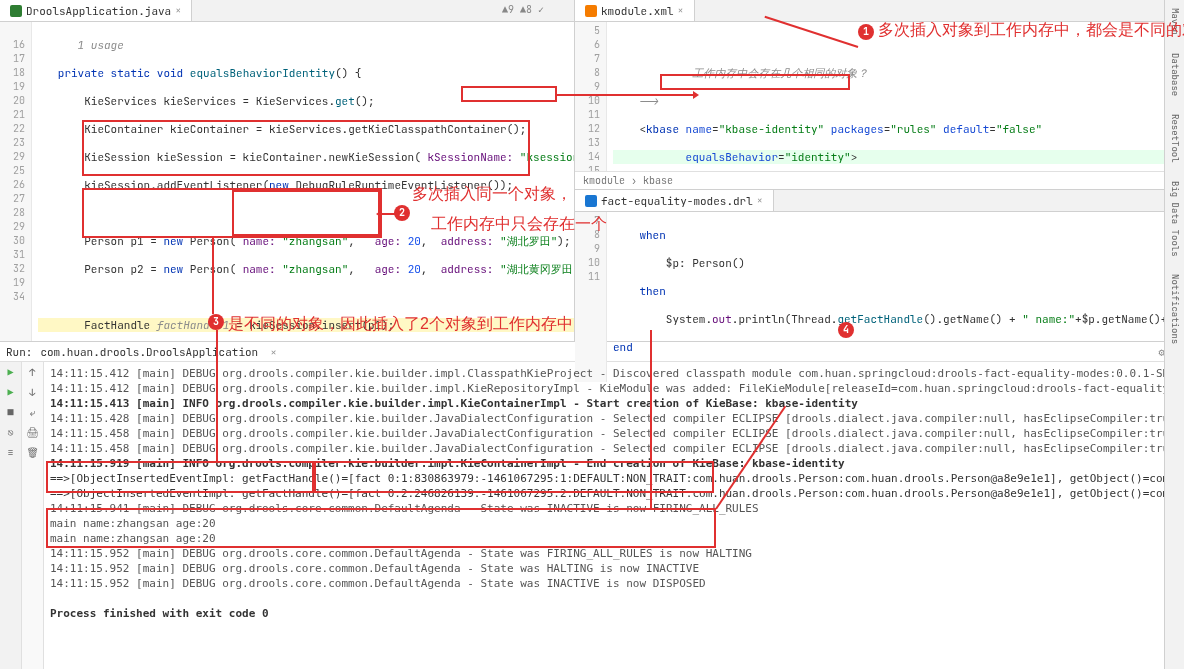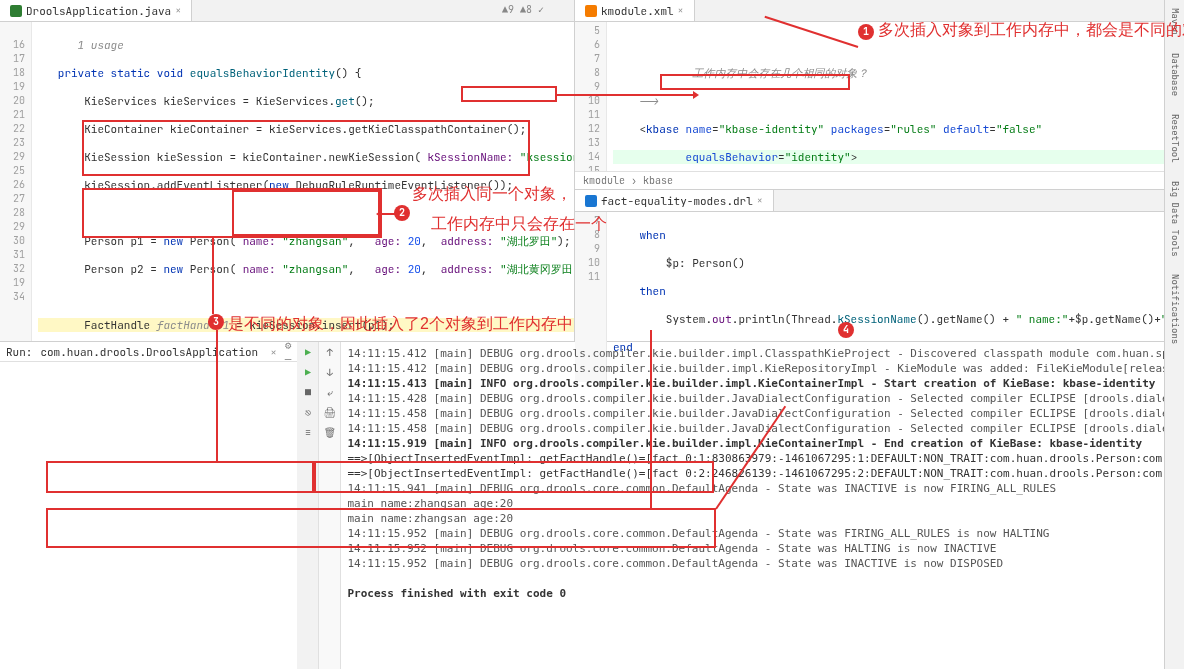--- a/index.html
+++ b/index.html
@@ -40,21 +40,21 @@
 
 
 .breadcrumb { height:18px; border-top:1px solid #e0e0e0; background:#fff; font-size:10px; color:#777; padding:2px 8px; display:flex; align-items:center; gap:4px; }
 
 
 .right-sub { display:flex; flex-direction:column; flex:1; }
 .sub-top { height:190px; display:flex; flex-direction:column; border-bottom:1px solid #d0d0d0; }
 .sub-bot { flex:1; display:flex; flex-direction:column; }
 
 
-.run-panel { flex:1; display:flex; flex-direction:row; background:#fff; }
+.run-panel { flex:1; display:flex; flex-direction:column; background:#fff; }
 .run-header { display:flex; align-items:center; height:20px; border-bottom:1px solid #e0e0e0; padding:0 6px; font-size:11px; gap:8px; }
 .run-body { flex:1; display:flex; }
 .run-toolbar { width:22px; background:#f2f2f2; border-right:1px solid #e0e0e0; display:flex; flex-direction:column; align-items:center; padding-top:4px; gap:6px; }
 .tool-btn { width:14px; height:14px; font-size:10px; color:#666; text-align:center; cursor:pointer; }
 .toolbar2 { width:22px; background:#f9f9f9; border-right:1px solid #e0e0e0; display:flex; flex-direction:column; align-items:center; padding-top:4px; gap:6px; }
 .console { flex:1; padding:4px 6px; font-size:11px; line-height:15px; white-space:pre; overflow:hidden; font-family:Menlo,Consolas,monospace; color:#555; position:relative; }
 .console .cl { height:15px; }
 
 
 .right-strip { position:absolute; right:0; top:0; width:20px; height:100%; background:#f2f2f2; border-left:1px solid #d0d0d0; display:flex; flex-direction:column; align-items:center; padding-top:8px; gap:18px; font-size:9px; color:#666; }
@@ -191,21 +191,21 @@
               <div>7</div>
                 <div>8</div>
                 <div>9</div>
                 <div>10</div>
                 <div>11</div>
             </div>
             <div class="code">
 <span class="ln">    <span class="kw">when</span></span>
 <span class="ln">        $p: Person()</span>
 <span class="ln">    <span class="kw">then</span></span>
-<span class="ln">        System.<span class="param">out</span>.println(Thread.<span class="fn">kSessionName</span>().getName() + <span class="str">" name:"</span>+$p.getName()+<span class="str">" age:"</span></span>
+<span class="ln">        System.<span class="param">out</span>.println(Thread.<span class="fn">getFactHandle</span>().getName() + <span class="str">" name:"</span>+$p.getName()+<span class="str">" age:"</span></span>
 <span class="ln"><span class="kw">end</span></span>
             </div>
           </div>
         </div>
       </div>
     </div>
   </div>
 
   <div class="run-panel">
     <div class="run-header">

